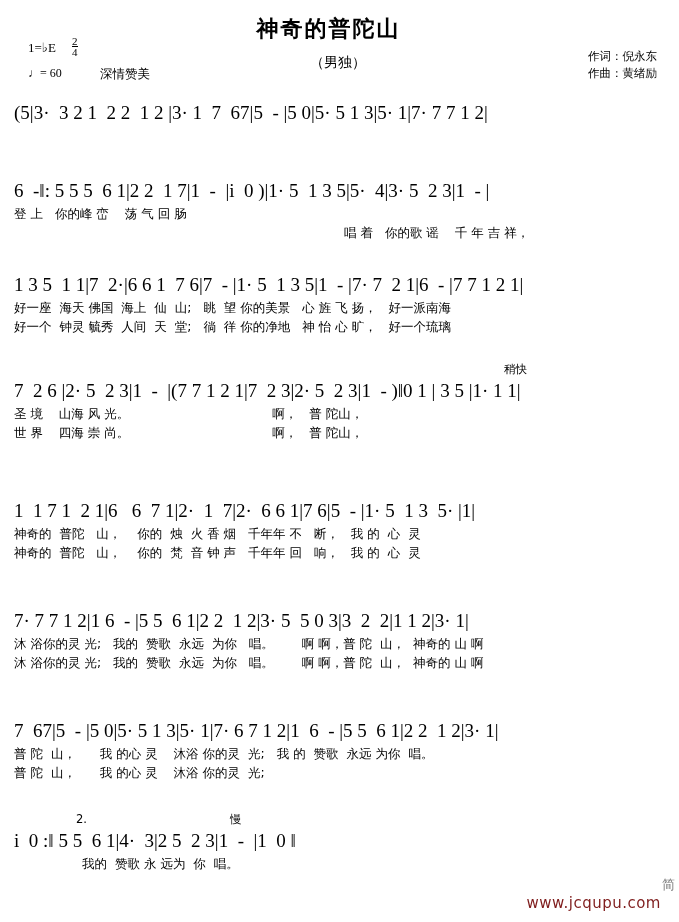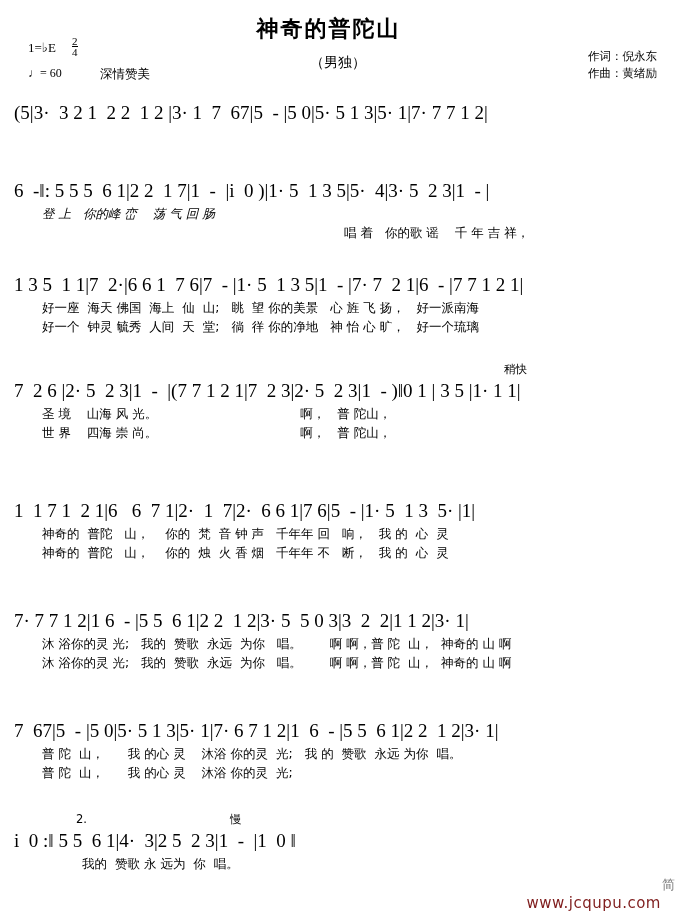--- a/index.html
+++ b/index.html
@@ -102,21 +102,20 @@
     white-space: pre;
     line-height: 26px;
     position: relative;
   }
   .lyric {
     font-family: "DejaVu Sans", sans-serif;
     font-size: 12.5px;
     white-space: pre;
     line-height: 19px;
     letter-spacing: 0px;
-    margin-left: 28px;
   }
   .marking {
     font-family: "DejaVu Sans", sans-serif;
     font-size: 11.5px;
     position: absolute;
     white-space: nowrap;
   }
   .watermark {
     position: absolute;
     bottom: 10px;
@@ -157,41 +156,41 @@
     <span class="tempo">♩= 60</span>
     <span class="expr">深情赞美</span>
   </div>
 
   <div class="system" style="top:100px;">
     <div class="notes">(5|3·  3 2 1  2 2  1 2 |3· 1  7  67|5  - |5 0|5· 5 1 3|5· 1|7· 7 7 1 2|</div>
   </div>
 
   <div class="system" style="top:178px;">
     <div class="notes">6  -‖: 5 5 5  6 1|2 2  1 7|1  -  |i  0 )|1· 5  1 3 5|5·  4|3· 5  2 3|1  - |</div>
-    <div class="lyric" style="font-style:italic;">登 上   你的峰 峦    荡 气 回 肠</div>
+    <div class="lyric" style="">登 上   你的峰 峦    荡 气 回 肠</div>
     <div class="lyric" style="margin-left:330px;">唱 着   你的歌 谣    千 年 吉 祥，</div>
   </div>
 
   <div class="system" style="top:272px;">
     <div class="notes">1 3 5  1 1|7  2·|6 6 1  7 6|7  - |1· 5  1 3 5|1  - |7· 7  2 1|6  - |7 7 1 2 1|</div>
     <div class="lyric">好一座  海天 佛国  海上  仙  山;   眺  望 你的美景   心 旌 飞 扬，   好一派南海</div>
     <div class="lyric">好一个  钟灵 毓秀  人间  天  堂;   徜  徉 你的净地   神 怡 心 旷，   好一个琉璃</div>
   </div>
 
   <div class="system" style="top:378px;">
     <div class="marking" style="top:-16px; left:490px;">稍快</div>
     <div class="notes">7  2 6 |2· 5  2 3|1  -  |(7 7 1 2 1|7  2 3|2· 5  2 3|1  - )‖0 1 | 3 5 |1· 1 1|</div>
     <div class="lyric">圣 境    山海 风 光。                                    啊，   普 陀山，</div>
     <div class="lyric">世 界    四海 崇 尚。                                    啊，   普 陀山，</div>
   </div>
 
   <div class="system" style="top:498px;">
     <div class="notes">1  1 7 1  2 1|6   6  7 1|2·  1  7|2·  6 6 1|7 6|5  - |1· 5  1 3  5· |1|</div>
+    <div class="lyric">神奇的  普陀   山，    你的  烛  火 香 烟   千年年 不   断，   我 的  心  灵</div>
     <div class="lyric">神奇的  普陀   山，    你的  梵  音 钟 声   千年年 回   响，   我 的  心  灵</div>
-    <div class="lyric">神奇的  普陀   山，    你的  烛  火 香 烟   千年年 不   断，   我 的  心  灵</div>
   </div>
 
   <div class="system" style="top:608px;">
     <div class="notes">7· 7 7 1 2|1 6  - |5 5  6 1|2 2  1 2|3· 5  5 0 3|3  2  2|1 1 2|3· 1|</div>
     <div class="lyric">沐 浴你的灵 光;   我的  赞歌  永远  为你   唱。       啊 啊，普 陀  山，  神奇的 山 啊</div>
     <div class="lyric">沐 浴你的灵 光;   我的  赞歌  永远  为你   唱。       啊 啊，普 陀  山，  神奇的 山 啊</div>
   </div>
 
   <div class="system" style="top:718px;">
     <div class="notes">7  67|5  - |5 0|5· 5 1 3|5· 1|7· 6 7 1 2|1  6  - |5 5  6 1|2 2  1 2|3· 1|</div>

